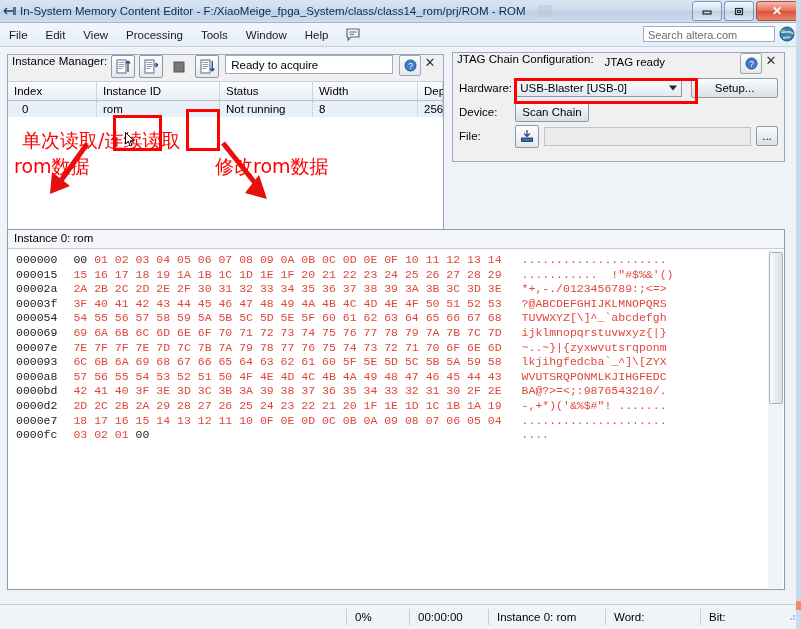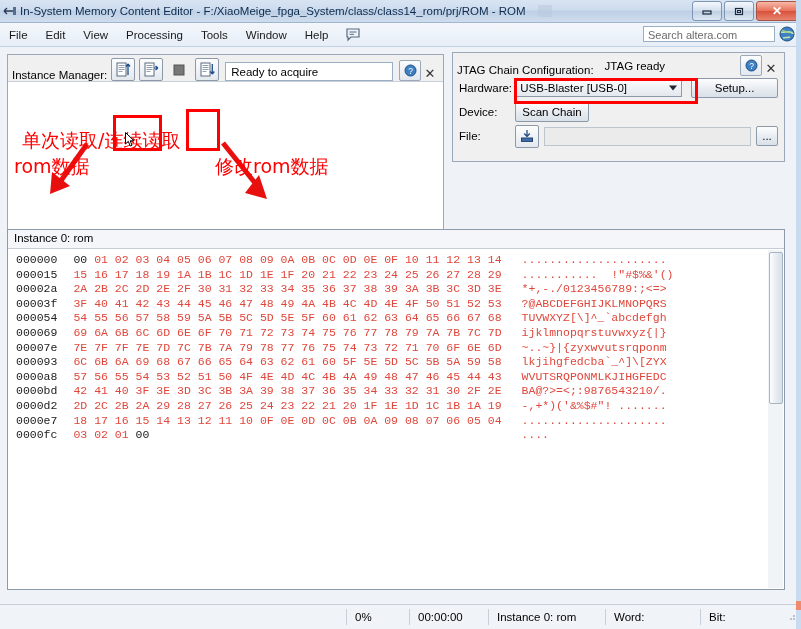--- a/index.html
+++ b/index.html
@@ -49,21 +49,21 @@
   .globe{position:absolute;right:5px;top:2px;width:18px;height:18px;}
   
   .upper{position:relative;height:222px;width:801px;background:#eff3f8;}
   .panel{
     position:absolute;background:#f0f0f0;
     border:1px solid #9aa8b8;box-sizing:border-box;
   }
   #instance-panel{left:7px;top:7px;width:437px;height:215px;background:#fff;}
   #jtag-panel{left:452px;top:5px;width:333px;height:110px;background:#f0f0f0;}
 
-  .pnl-head{height:26px;display:flex;align-items:flex-end;padding:0 4px;background:#f0f0f0;
+  .pnl-head{height:26px;display:flex;align-items:flex-start;padding:0 4px;background:#f0f0f0;
             border-bottom:1px solid #c8cfd8;position:relative;}
   .pnl-label{font-size:11.5px;color:#000;white-space:nowrap;}
   .tbtn{
     width:22px;height:21px;margin-left:4px;border:1px solid #8b99a9;border-radius:2px;
     background:linear-gradient(to bottom,#fdfdfd,#e4e9ef);
     display:flex;align-items:center;justify-content:center;position:relative;
   }
   .tbtn.flat{border-color:transparent;background:transparent;}
   .statusfield{
     flex:1;height:19px;margin-left:6px;background:#fff;border:1px solid #9aaec4;
@@ -260,20 +260,42 @@
       <div class="statusfield">Ready to acquire</div>
       <div class="qmark">
         <svg width="13" height="13" viewBox="0 0 13 13">
             <circle cx="6.5" cy="6.5" r="5.5" fill="#3f7fc4" stroke="#1e4f80"></circle>
             <text x="6.5" y="10" font-size="8.5" fill="#fff" text-anchor="middle" font-family="Liberation Sans">?</text>
           </svg>
       </div>
       <div class="xclose">✕</div>
     </div>
 
+    <div class="tablewrap">
+      <table class="itab">
+        <thead>
+          <tr>
+            <th style="width:76px">Index</th>
+            <th style="width:110px">Instance ID</th>
+            <th style="width:80px">Status</th>
+            <th style="width:92px">Width</th>
+            <th>Dep</th>
+          </tr>
+        </thead>
+        <tbody>
+          <tr class="sel">
+            <td class="c">0</td>
+            <td>rom</td>
+            <td>Not running</td>
+            <td>8</td>
+            <td>256</td>
+          </tr>
+        </tbody>
+      </table>
+    </div>
 
     <div class="hscroll">
       <div class="hs-arrow">◀</div>
       <div class="hs-track">
         <div class="hs-thumb">
             <span class="grip">|||</span>
           </div>
       </div>
       <div class="hs-arrow">▶</div>
     </div>

